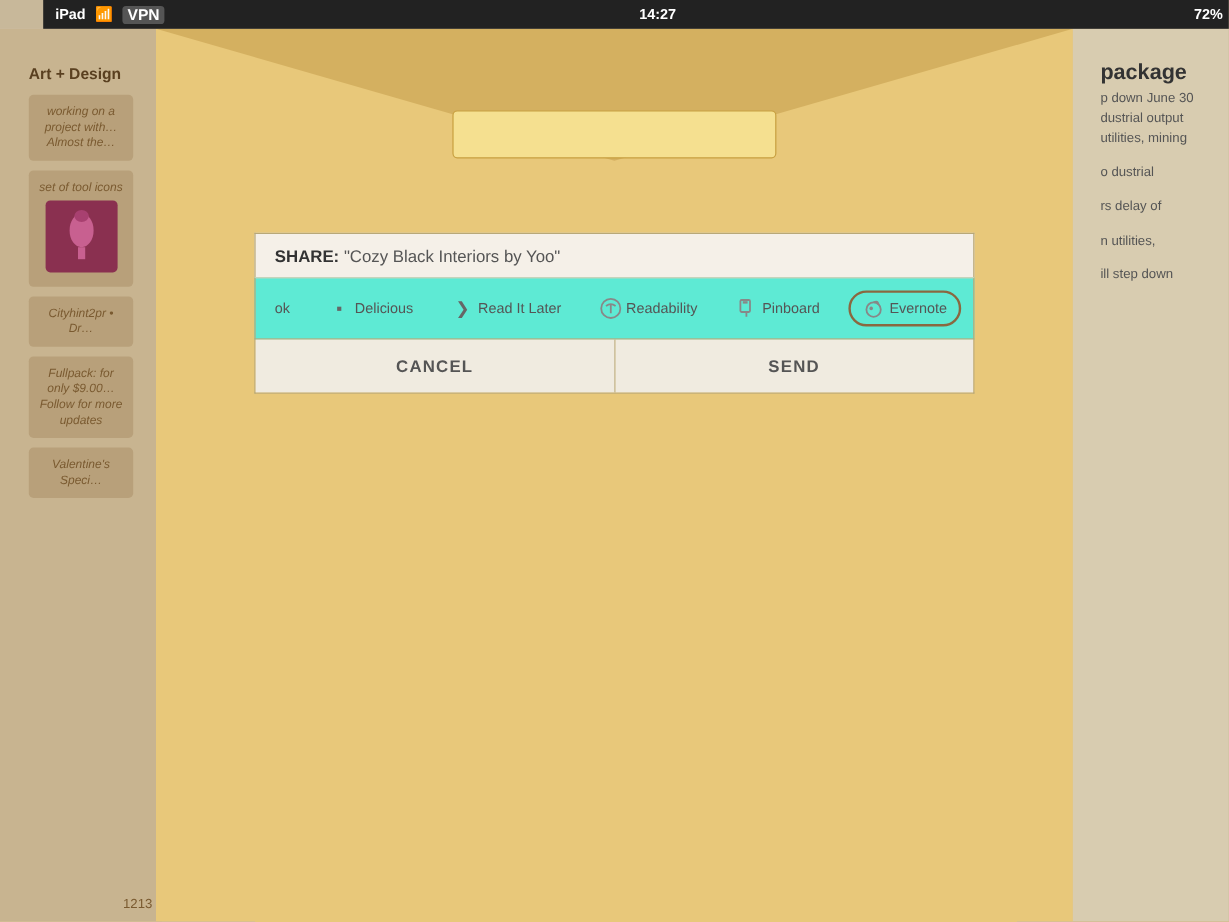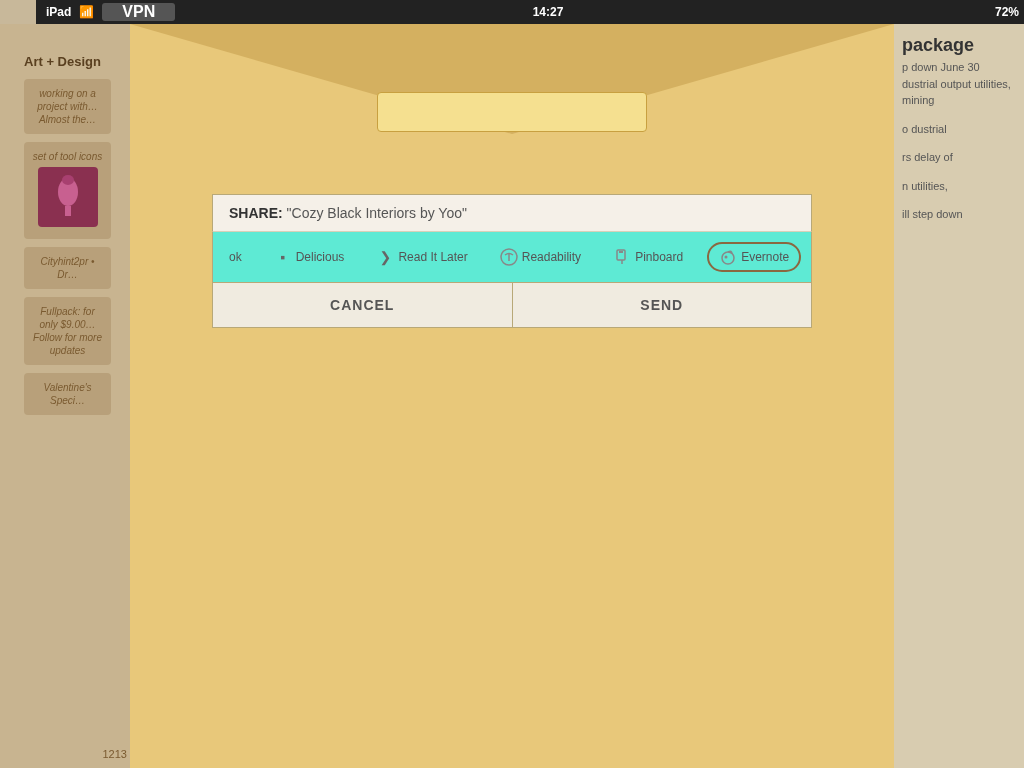--- a/index.html
+++ b/index.html
@@ -100,21 +100,21 @@
     }
 
     
     .right-col {
       position: absolute;
       right: 0;
       top: 0;
       width: 130px;
       height: 100%;
       background: #d8ccb0;
-      padding: 8px;
+      padding: 23px;
       overflow: hidden;
     }
     .right-text {
       font-size: 11px;
       color: #555;
       line-height: 1.5;
       margin-bottom: 12px;
     }
     .right-text strong {
       font-size: 18px;
@@ -256,21 +256,21 @@
       border-right: 1px solid #b8a878;
     }
   </style>
 </head>
 <body>
 
 <div class="status-bar">
   <div class="status-left">
     <span>iPad</span>
     <span>📶</span>
-    <span style="background:#555;border-radius:3px;padding:0 20px;font-size:16px;">VPN</span>
+    <span style="background:#555;border-radius:3px;padding:0 4px;font-size:13px;">VPN</span>
   </div>
   <div class="status-center">
     <span>14:27</span>
   </div>
   <div class="status-right">
     <span>72%</span>
     <span>🔋</span>
   </div>
 </div>
 

